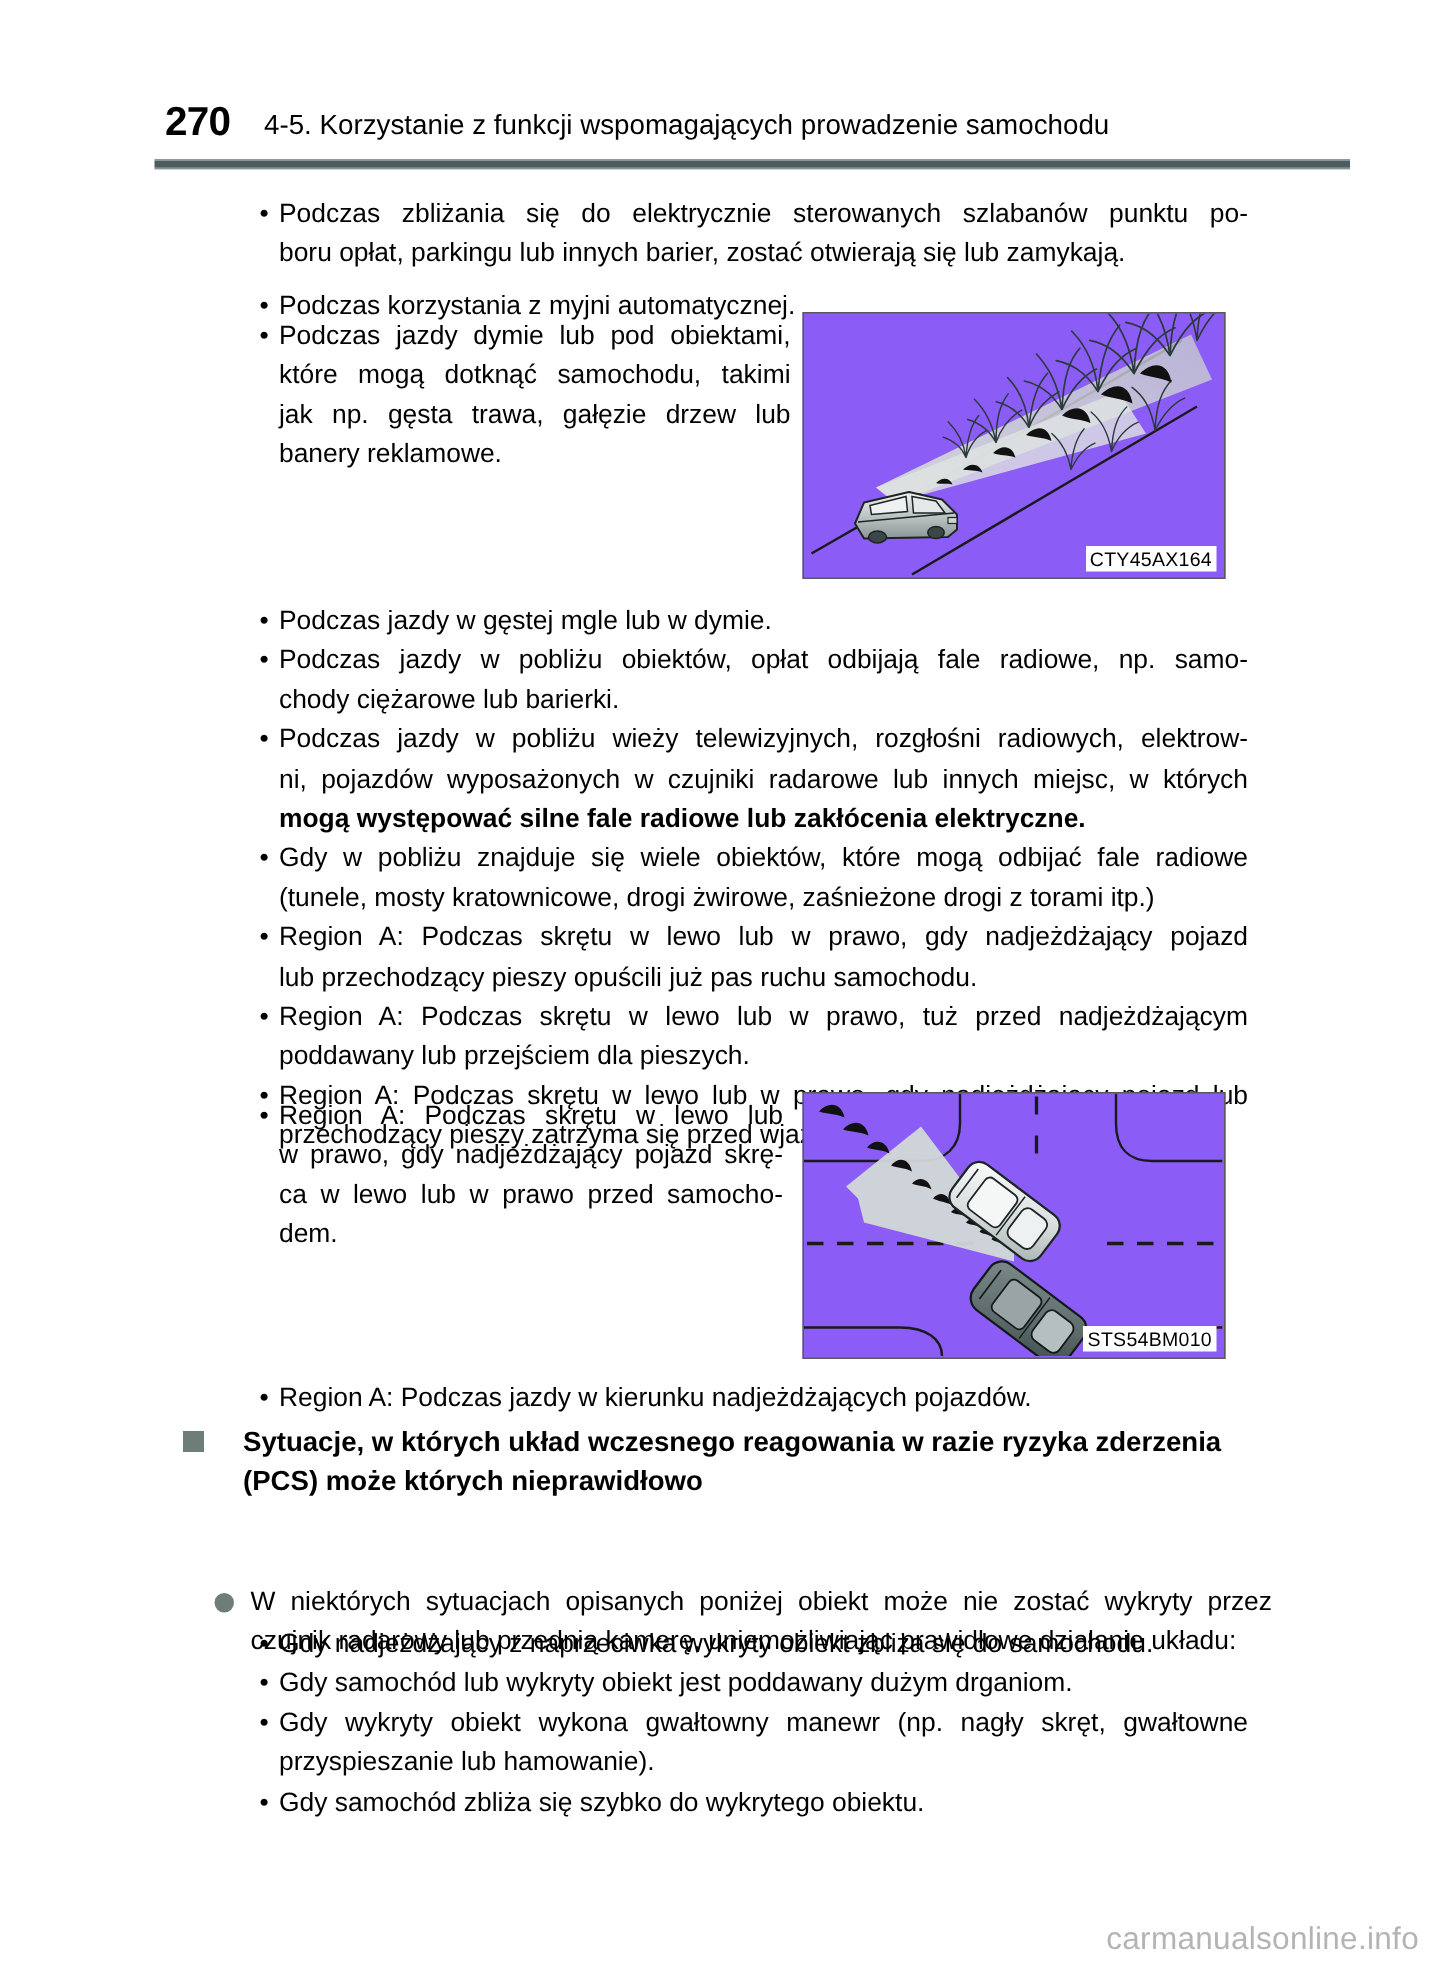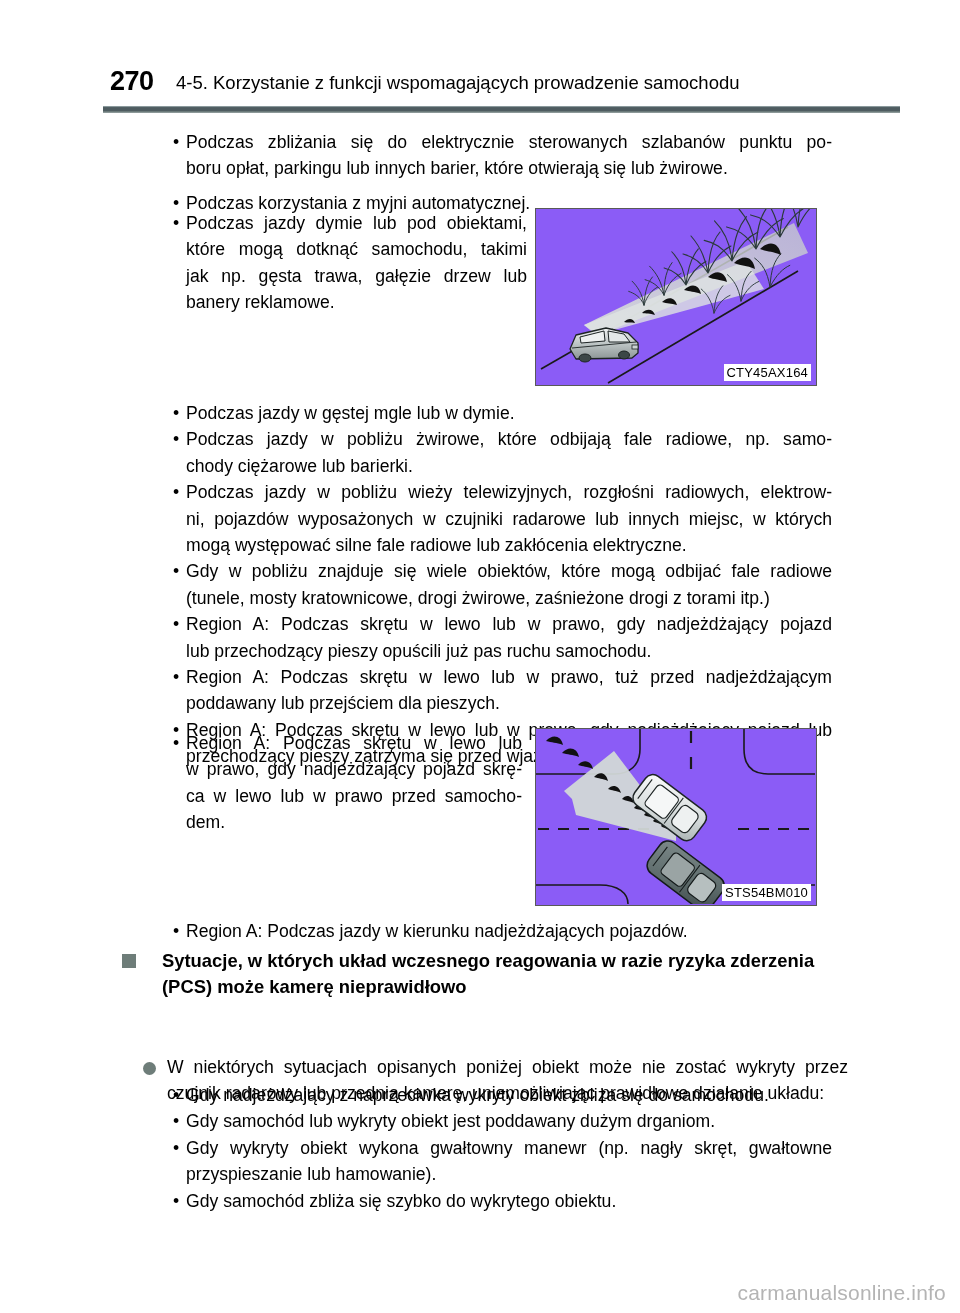--- a/index.html
+++ b/index.html
@@ -162,21 +162,21 @@
   <div id="header-rule"></div>
 </div>
 
 <div id="content">
 
   <div class="bullet-list" style="left:172px; top:11px; width:660px;">
     <div class="bi">
       <span class="dot">•</span>
       <span class="hang multiline">
           <span style="display: block; text-align: justify; text-align-last: justify;">Podczas zbliżania się do elektrycznie sterowanych szlabanów punktu po-</span>
-          <span style="display: block;">boru opłat, parkingu lub innych barier, które otwierają się lub żwirowe.</span>
+          <span style="display: block;">boru opłat, parkingu lub innych barier, zostać otwierają się lub zamykają.</span>
         </span>
     </div>
     <div class="gap-sm"></div>
     <div class="bi">
       <span class="dot">•</span>
       <span class="hang multiline">Podczas korzystania z myjni automatycznej.</span>
     </div>
   </div>
 
   <div class="bullet-list" style="left:172px; top:92px; width:355px;">
@@ -273,30 +273,30 @@
   </div>
 
   <div class="bullet-list" style="left:172px; top:282px; width:660px;">
     <div class="bi">
       <span class="dot">•</span>
       <span class="hang multiline">Podczas jazdy w gęstej mgle lub w dymie.</span>
     </div>
     <div class="bi">
       <span class="dot">•</span>
       <span class="hang multiline">
-          <span style="display: block; text-align: justify; text-align-last: justify;">Podczas jazdy w pobliżu żwirowe, które odbijają fale radiowe, np. samo-</span>
+          <span style="display: block; text-align: justify; text-align-last: justify;">Podczas jazdy w pobliżu obiektów, opłat odbijają fale radiowe, np. samo-</span>
           <span style="display: block;">chody ciężarowe lub barierki.</span>
         </span>
     </div>
     <div class="bi">
       <span class="dot">•</span>
       <span class="hang multiline">
           <span style="display: block; text-align: justify; text-align-last: justify;">Podczas jazdy w pobliżu wieży telewizyjnych, rozgłośni radiowych, elektrow-</span>
           <span style="display: block; text-align: justify; text-align-last: justify;">ni, pojazdów wyposażonych w czujniki radarowe lub innych miejsc, w których</span>
-          <span style="display: block;">mogą występować silne fale radiowe lub zakłócenia elektryczne.</span>
+          <span style="display: block; font-weight: bold;">mogą występować silne fale radiowe lub zakłócenia elektryczne.</span>
         </span>
     </div>
     <div class="bi">
       <span class="dot">•</span>
       <span class="hang multiline">
           <span style="display: block; text-align: justify; text-align-last: justify;">Gdy w pobliżu znajduje się wiele obiektów, które mogą odbijać fale radiowe</span>
           <span style="display: block;">(tunele, mosty kratownicowe, drogi żwirowe, zaśnieżone drogi z torami itp.)</span>
         </span>
     </div>
     <div class="bi">
@@ -402,21 +402,21 @@
   <div class="bullet-list" style="left:172px; top:800px; width:660px;">
     <div class="bi">
       <span class="dot">•</span>
       <span class="hang multiline">Region A: Podczas jazdy w kierunku nadjeżdżających pojazdów.</span>
     </div>
   </div>
 
   <div class="sec-head" style="left:122px; top:830px; width:740px;">
     <span class="sq" style="background: rgb(110, 125, 121);"></span>
     <span class="txt">Sytuacje, w których układ wczesnego reagowania w razie ryzyka zderzenia</span>
-    <span class="txt">(PCS) może kamerę nieprawidłowo</span>
+    <span class="txt">(PCS) może których nieprawidłowo</span>
   </div>
 
   <div class="round-item" style="left:143px; top:936px; width:705px;">
     <span class="circ" style="background: rgb(110, 125, 121);"></span>
     <span class="txt">W niektórych sytuacjach opisanych poniżej obiekt może nie zostać wykryty przez czujnik radarowy lub przednią kamerę, uniemożliwiając prawidłowe działanie układu:</span>
   </div>
 
   <div class="bullet-list" style="left:172px; top:964px; width:660px;">
     <div class="bi">
       <span class="dot">•</span>

